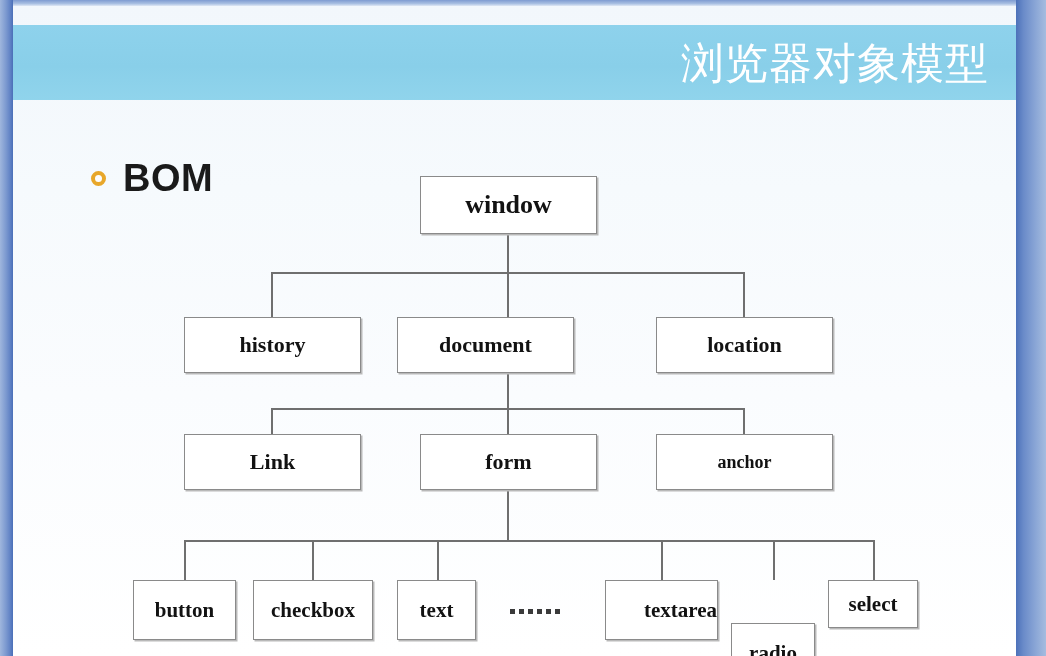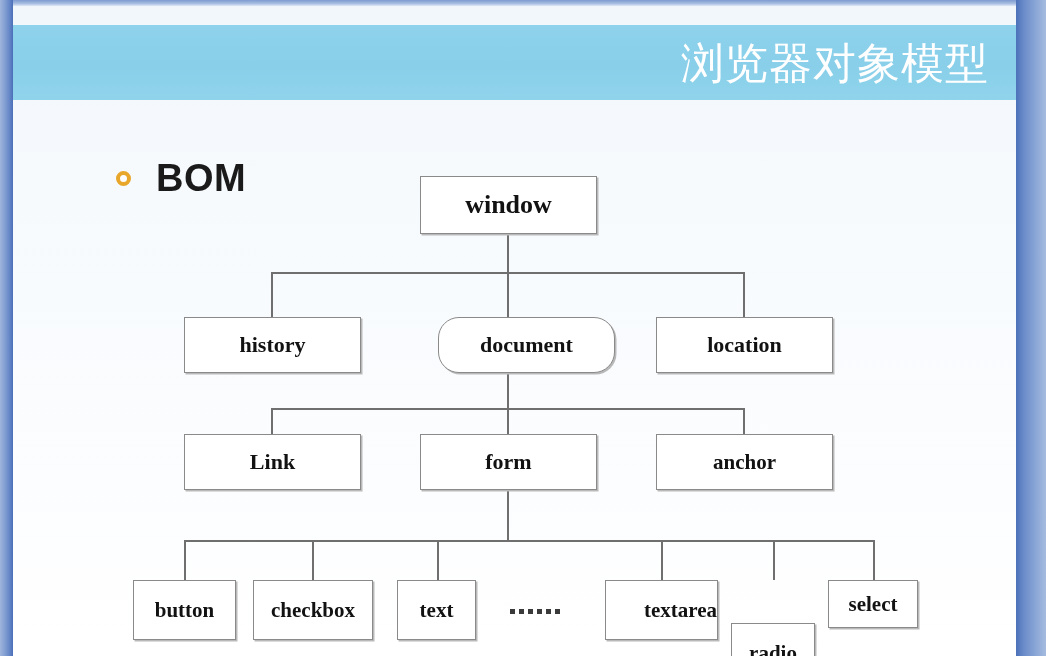--- a/index.html
+++ b/index.html
@@ -71,25 +71,25 @@
     font-size: 43px;
     line-height: 1;
     letter-spacing: 1px;
     font-family: "DejaVu Sans", "Liberation Sans", sans-serif;
     white-space: nowrap;
   }
 
   
   .bullet-row {
     position: absolute;
-    left: 103px;
+    left: 78px;
     top: 153px;
     display: flex;
     align-items: center;
-    gap: 25px;
+    gap: 17px;
     justify-content: center;
   }
   .bullet-ring {
     width: 15px;
     height: 15px;
     border-radius: 50%;
     border: 4px solid #e8a72a;
     box-sizing: border-box;
     background: #fdfdfd;
     flex: 0 0 auto;
@@ -189,34 +189,34 @@
       <div class="line v" style="left:760px; top:534px; height:40px;"></div>
       <div class="line v" style="left:860px; top:534px; height:40px;"></div>
 
       <div class="node" style="left:407px; top:170px; width:177px; height:58px; font-size:26px;">
         <span class="node-label">window</span>
       </div>
 
       <div class="node" style="left:171px; top:311px; width:177px; height:56px; font-size:22px;">
         <span class="node-label">history</span>
       </div>
-      <div class="node" style="left:425px; top:311px; width:177px; height:56px; font-size:22px;border-radius:21px;">
+      <div class="node" style="left:384px; top:311px; width:177px; height:56px; font-size:22px;">
         <span class="node-label">document</span>
       </div>
       <div class="node" style="left:643px; top:311px; width:177px; height:56px; font-size:22px;">
         <span class="node-label">location</span>
       </div>
 
       <div class="node" style="left:171px; top:428px; width:177px; height:56px; font-size:22px;">
         <span class="node-label">Link</span>
       </div>
       <div class="node" style="left:407px; top:428px; width:177px; height:56px; font-size:22px;">
         <span class="node-label">form</span>
       </div>
-      <div class="node" style="left:643px; top:428px; width:177px; height:56px; font-size:21px;">
+      <div class="node" style="left:643px; top:428px; width:177px; height:56px; font-size:18px;">
         <span class="node-label">anchor</span>
       </div>
 
       <div class="node" style="left:120px; top:574px; width:103px; height:60px; font-size:21px;">
         <span class="node-label">button</span>
       </div>
       <div class="node" style="left:240px; top:574px; width:120px; height:60px; font-size:21px;">
         <span class="node-label">checkbox</span>
       </div>
       <div class="node" style="left:384px; top:574px; width:79px; height:60px; font-size:21px;">

